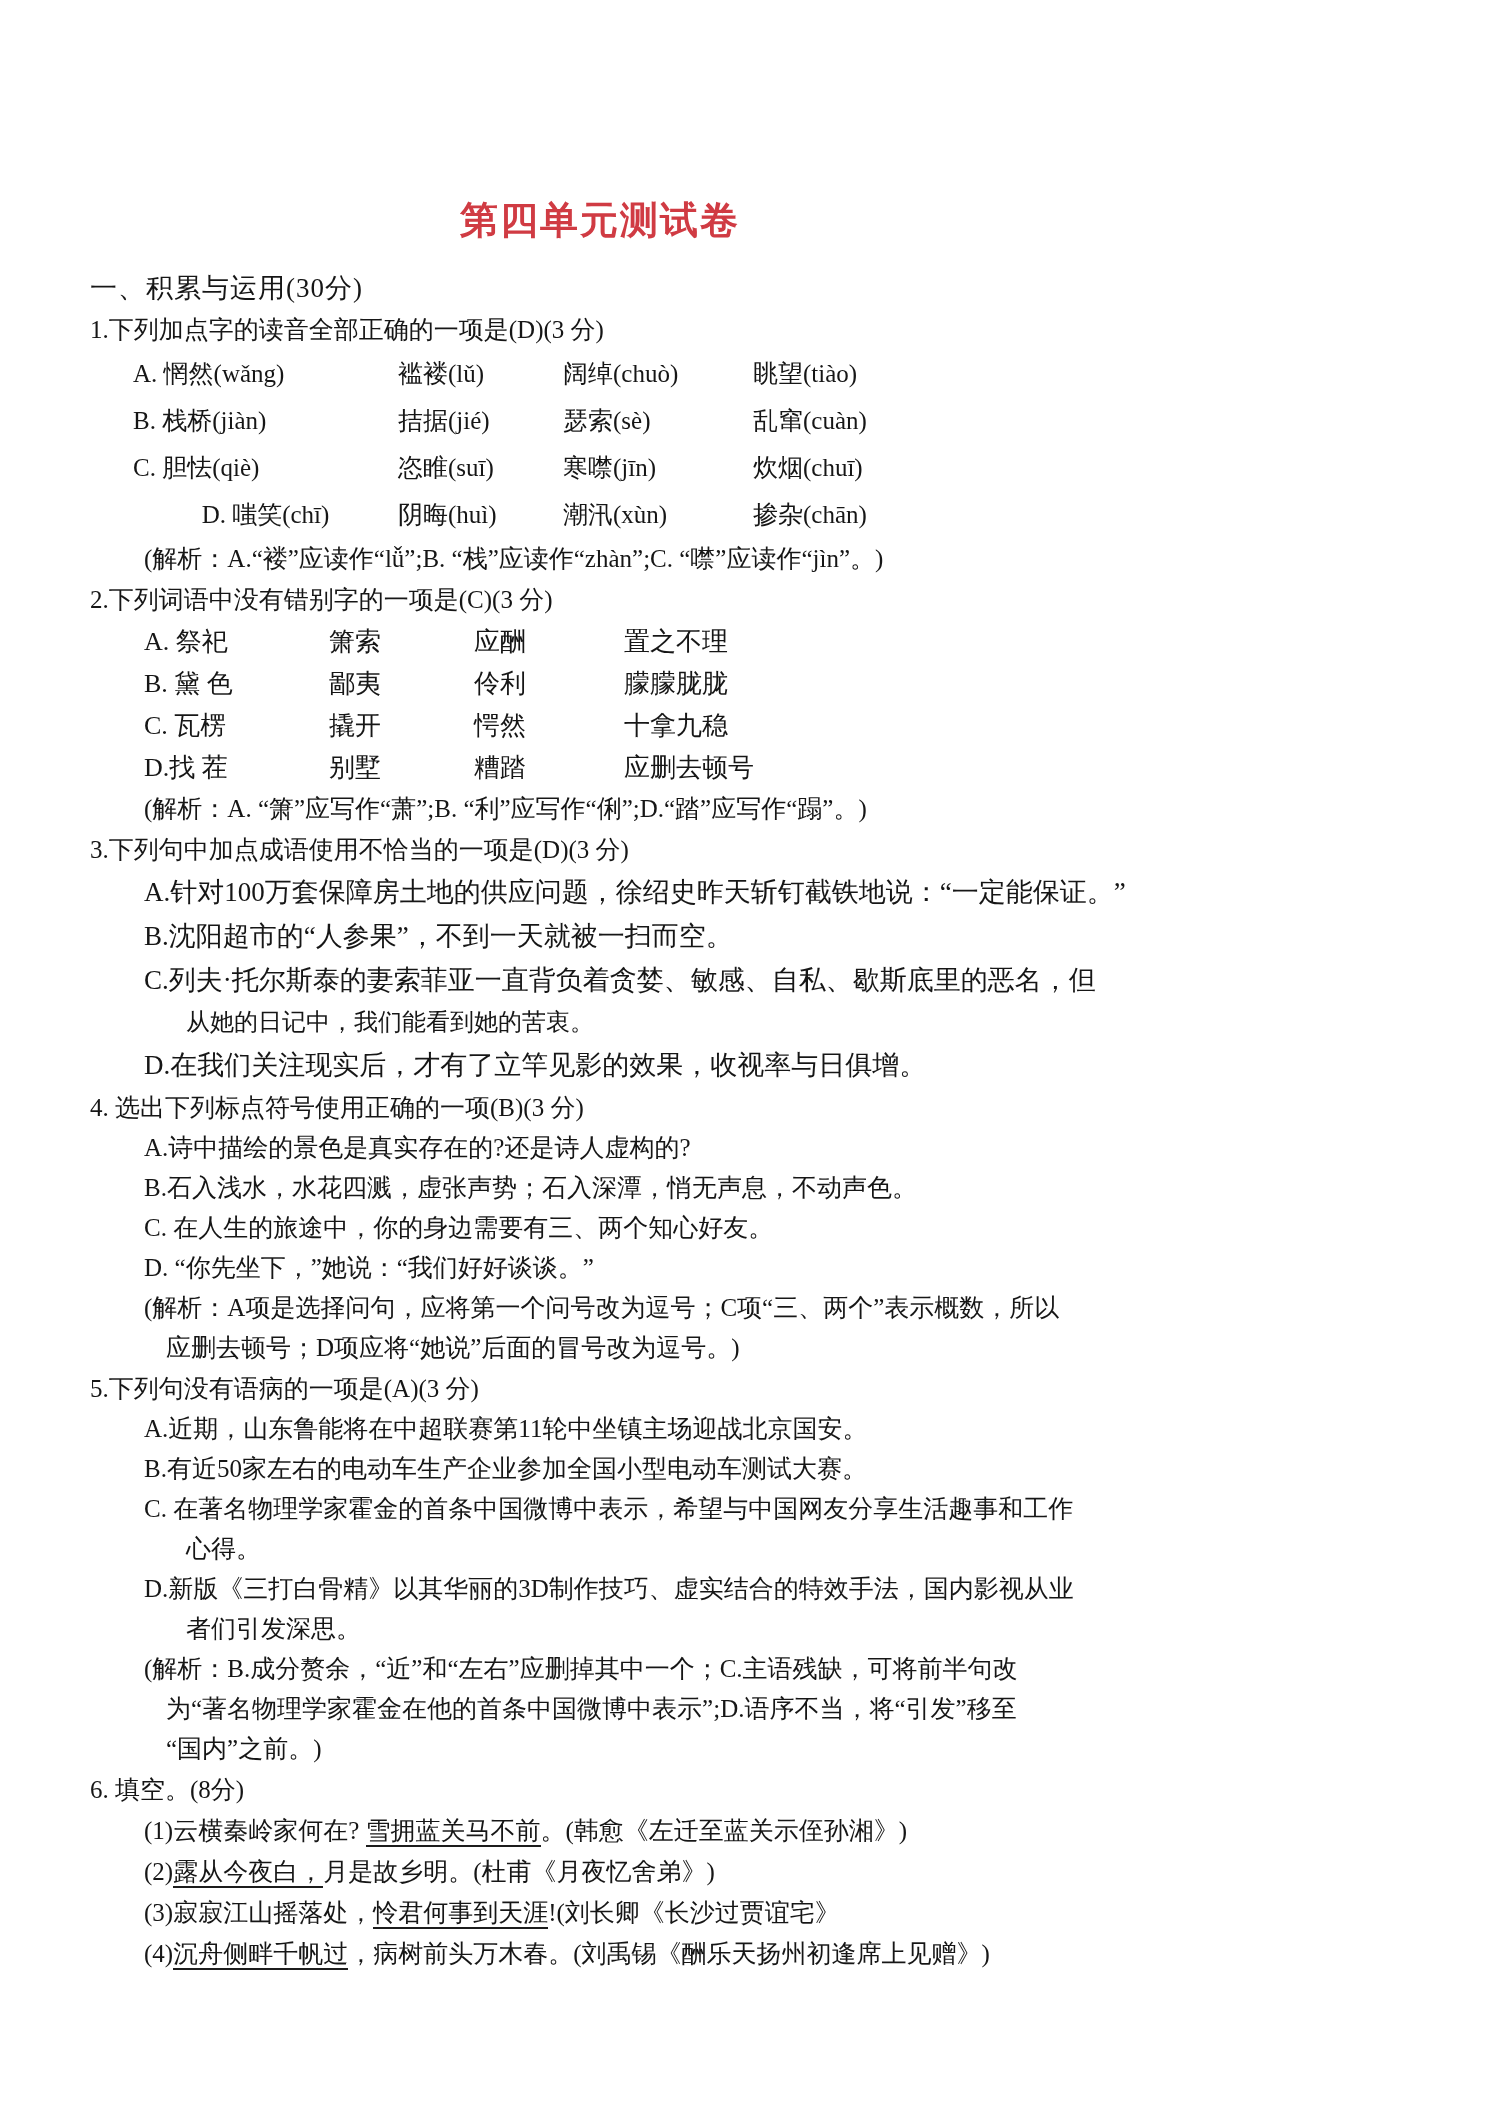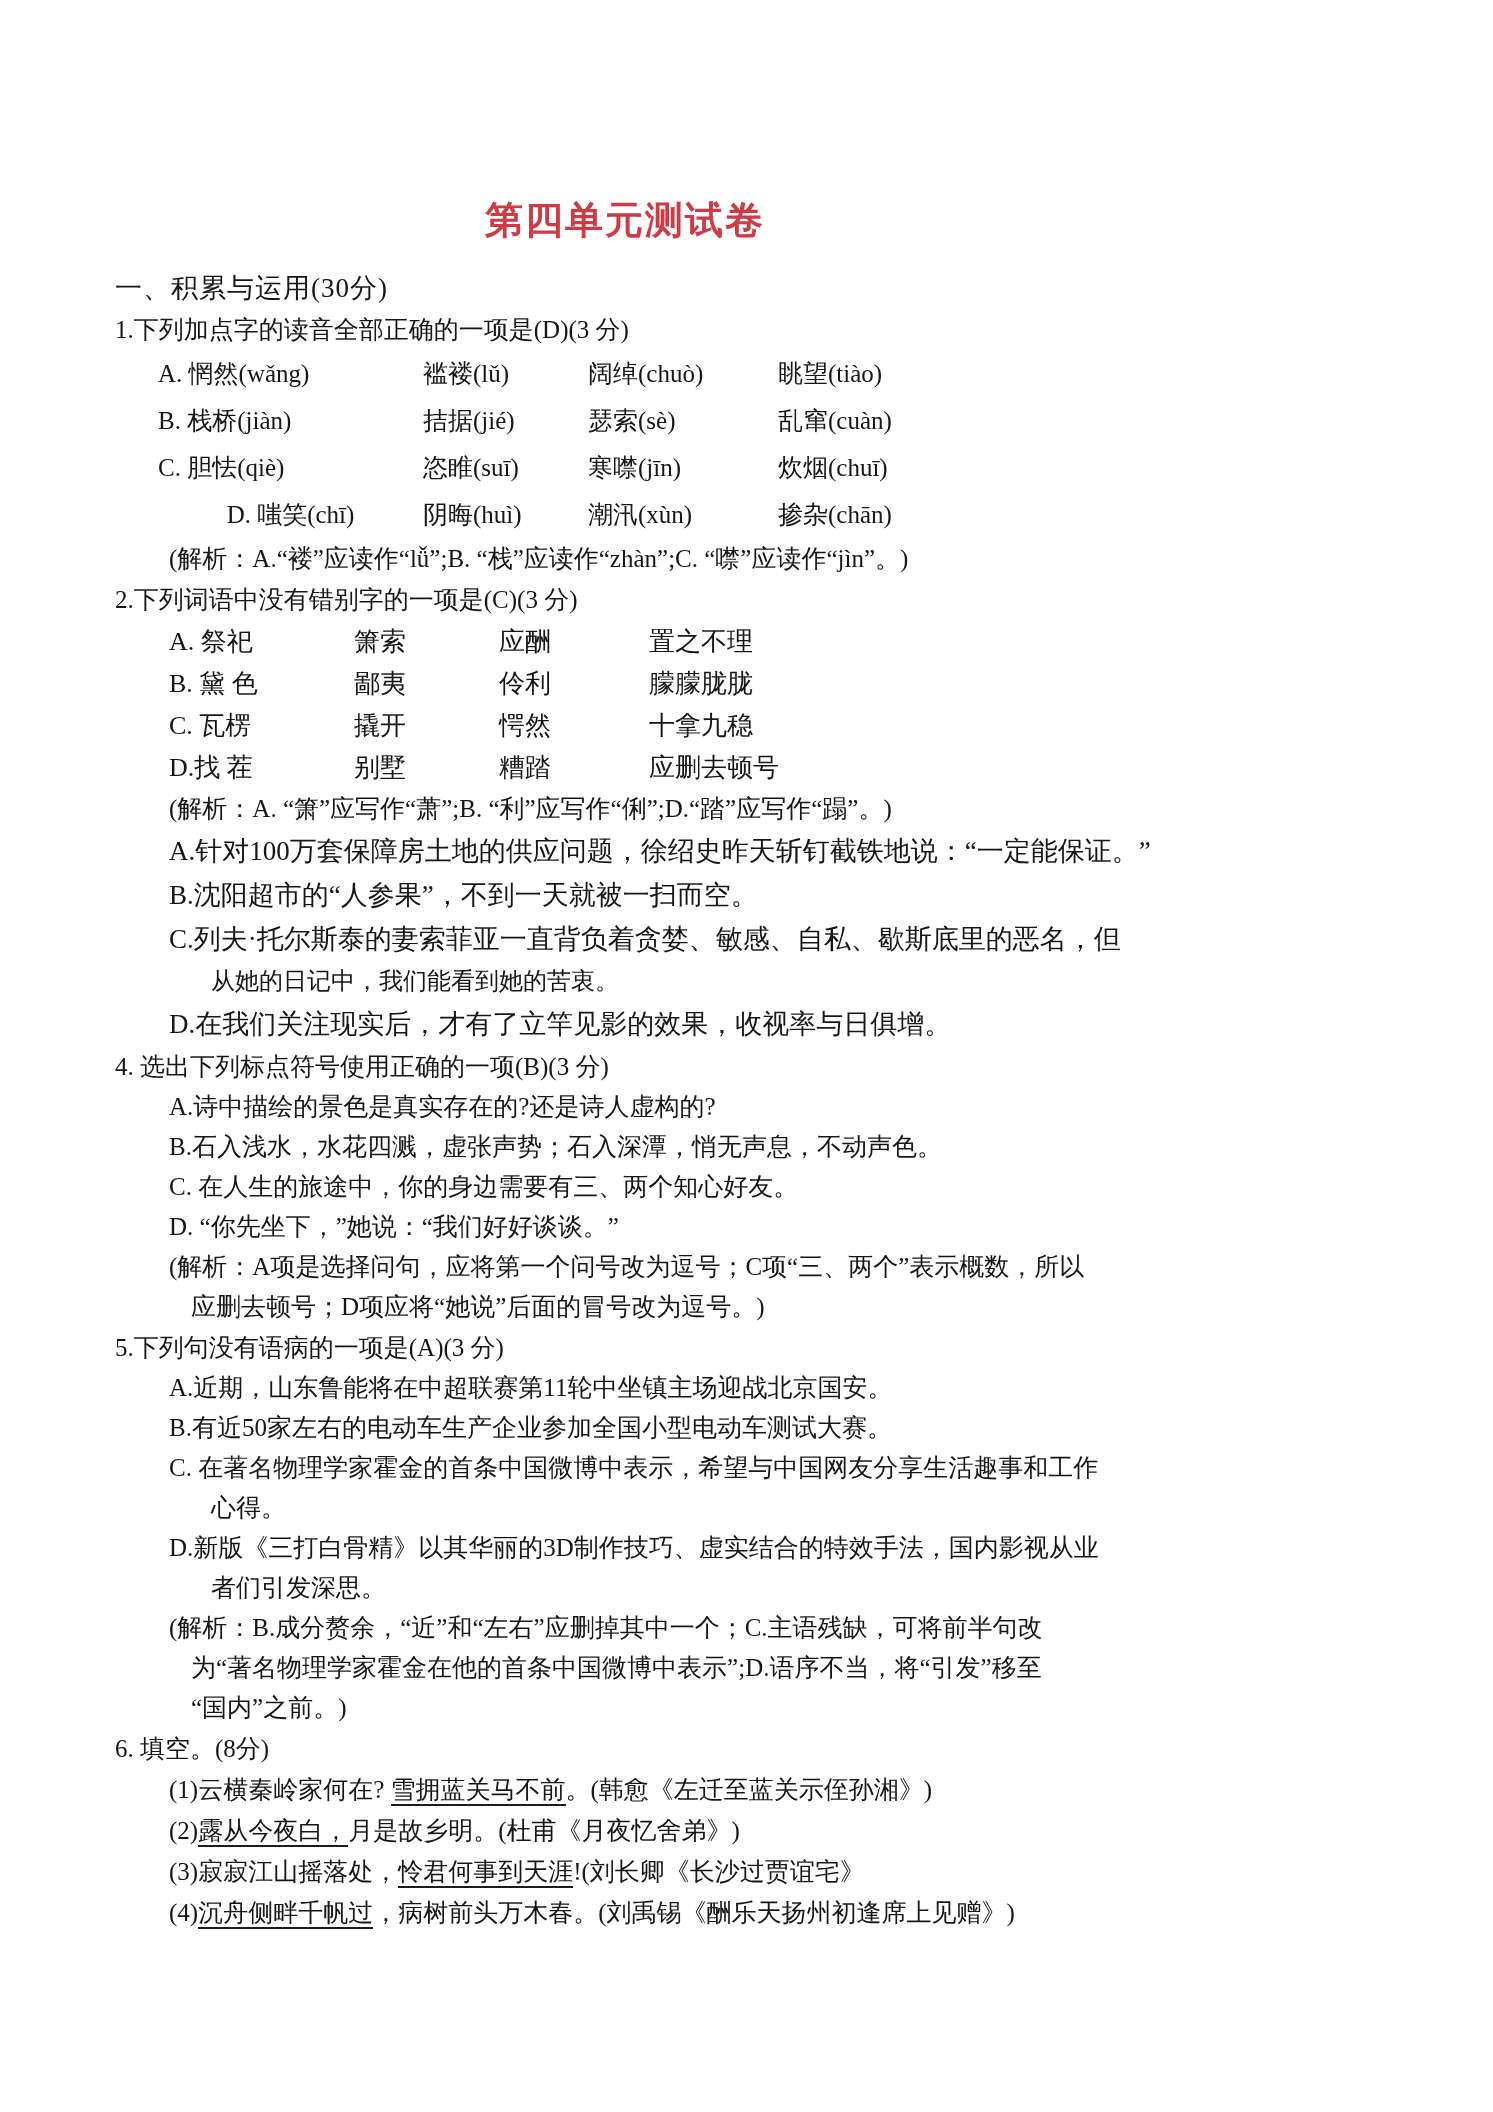--- a/index.html
+++ b/index.html
@@ -3,21 +3,21 @@
 <meta charset="utf-8">
 <style>
   html,body { margin:0; padding:0; }
   body {
     width:1493px; height:2112px;
     background:#ffffff;
     font-family:"Liberation Serif","DejaVu Serif",serif;
     color:#161616;
     overflow:hidden;
   }
-  .page { padding:196px 80px 0 115px; width:1190px; }
+  .page { padding:196px 80px 0 90px; width:1190px; }
   .title {
     width:1020px;
     text-align:center;
     font-size:38px;
     font-weight:bold;
     line-height:48px;
     margin:0 0 24px 0;
     letter-spacing:2px;
   }
   .ln { font-size:25px; line-height:41px; white-space:nowrap; }
@@ -101,20 +101,21 @@
     <span class="cell">撬开</span>
     <span class="cell">愕然</span>
     <span class="cell">十拿九稳</span>
     <span class="cell">D.找 茬</span>
     <span class="cell">别墅</span>
     <span class="cell">糟踏</span>
     <span class="cell">应删去顿号</span>
   </div>
   <div class="ln ind1">(解析：A. “箫”应写作“萧”;B. “利”应写作“俐”;D.“踏”应写作“蹋”。)</div>
 
+  <div class="ln stem">3.下列句中加点成语使用不恰当的一项是(D)(3 分)</div>
   <div class="ln big ind1">A.针对100万套保障房土地的供应问题，徐绍史昨天斩钉截铁地说：“一定能保证。”</div>
   <div class="ln big ind1">B.沈阳超市的“人参果”，不到一天就被一扫而空。</div>
   <div class="ln big ind1">C.列夫·托尔斯泰的妻索菲亚一直背负着贪婪、敏感、自私、歇斯底里的恶名，但</div>
   <div class="ln mid ind3">从她的日记中，我们能看到她的苦衷。</div>
   <div class="ln big ind1">D.在我们关注现实后，才有了立竿见影的效果，收视率与日俱增。</div>
 
   <div class="ln stem">4. 选出下列标点符号使用正确的一项(B)(3 分)</div>
   <div class="ln tight ind1">A.诗中描绘的景色是真实存在的?还是诗人虚构的?</div>
   <div class="ln tight ind1">B.石入浅水，水花四溅，虚张声势；石入深潭，悄无声息，不动声色。</div>
   <div class="ln tight ind1">C. 在人生的旅途中，你的身边需要有三、两个知心好友。</div>

